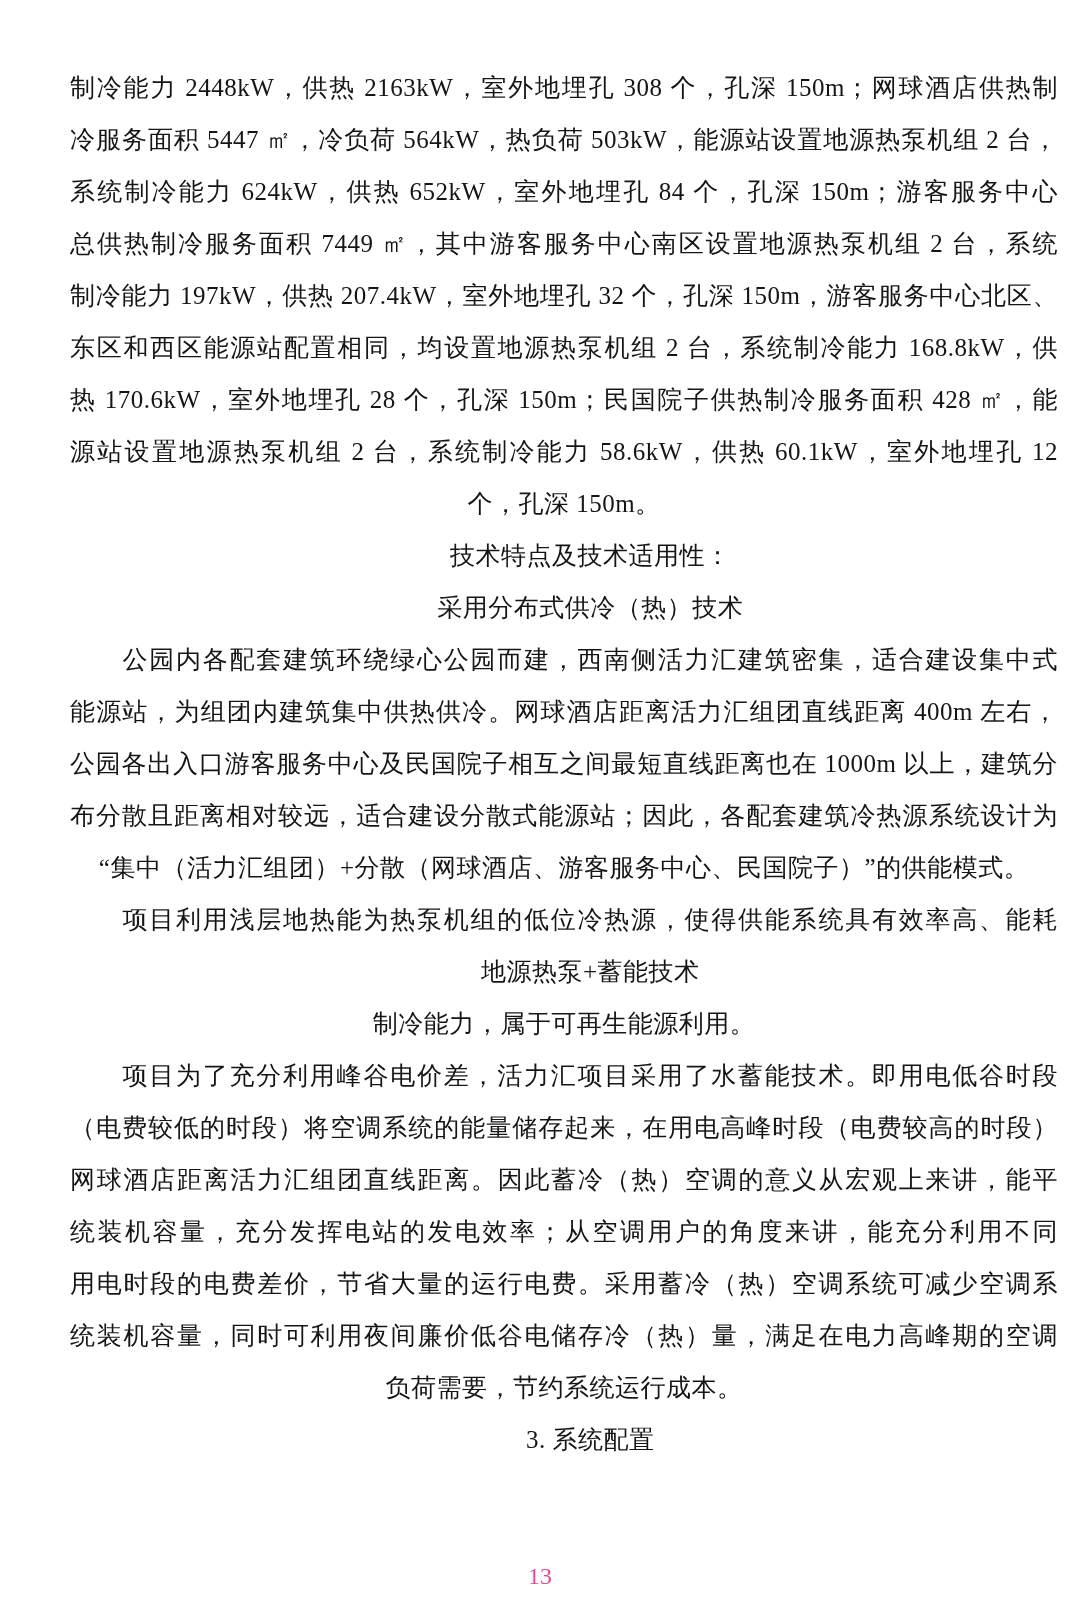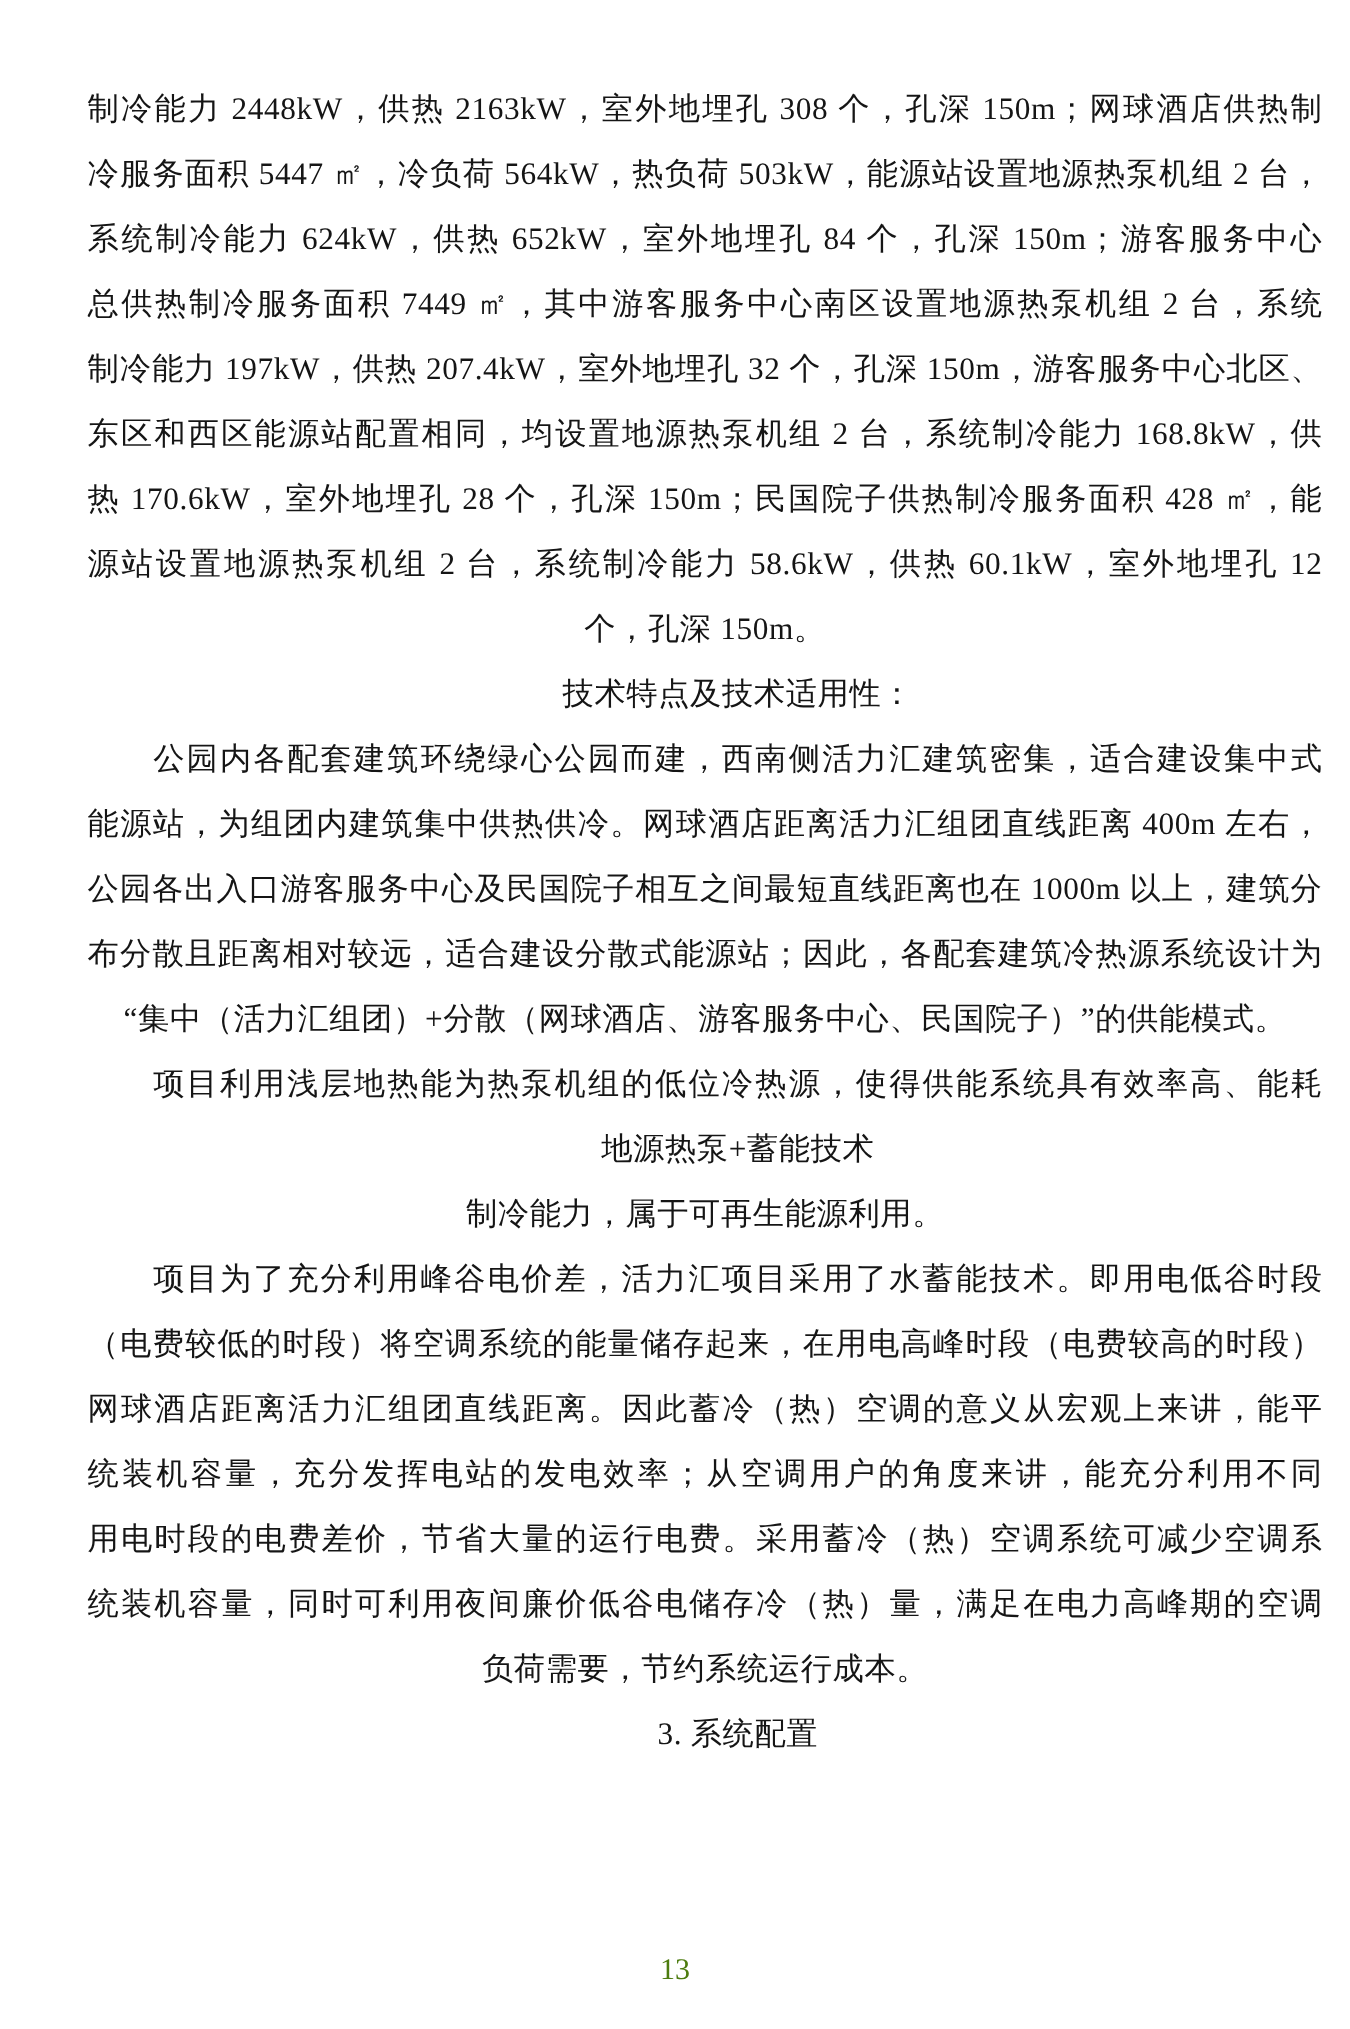--- a/index.html
+++ b/index.html
@@ -38,38 +38,39 @@
   .footer {
     position: absolute;
     left: 0;
     top: 1558px;
     width: 1080px;
     text-align: center;
   }
   .page-number {
     font-size: 24px;
     line-height: 36px;
-    color: #4d7c0f;
+    color: #ec4899;
   }
 </style>
 </head>
 <body>
 
 <div class="page">
   <div class="content">
     <div class="line j">制冷能力 2448kW，供热 2163kW，室外地埋孔 308 个，孔深 150m；网球酒店供热制</div>
     <div class="line j">冷服务面积 5447 ㎡，冷负荷 564kW，热负荷 503kW，能源站设置地源热泵机组 2 台，</div>
     <div class="line j">系统制冷能力 624kW，供热 652kW，室外地埋孔 84 个，孔深 150m；游客服务中心</div>
     <div class="line j">总供热制冷服务面积 7449 ㎡，其中游客服务中心南区设置地源热泵机组 2 台，系统</div>
     <div class="line j">制冷能力 197kW，供热 207.4kW，室外地埋孔 32 个，孔深 150m，游客服务中心北区、</div>
     <div class="line j">东区和西区能源站配置相同，均设置地源热泵机组 2 台，系统制冷能力 168.8kW，供</div>
     <div class="line j">热 170.6kW，室外地埋孔 28 个，孔深 150m；民国院子供热制冷服务面积 428 ㎡，能</div>
     <div class="line j">源站设置地源热泵机组 2 台，系统制冷能力 58.6kW，供热 60.1kW，室外地埋孔 12</div>
     <div class="line">个，孔深 150m。</div>
     <div class="line indent">技术特点及技术适用性：</div>
+    <div class="line indent">采用分布式供冷（热）技术</div>
     <div class="line indent j">公园内各配套建筑环绕绿心公园而建，西南侧活力汇建筑密集，适合建设集中式</div>
     <div class="line j">能源站，为组团内建筑集中供热供冷。网球酒店距离活力汇组团直线距离 400m 左右，</div>
     <div class="line j">公园各出入口游客服务中心及民国院子相互之间最短直线距离也在 1000m 以上，建筑分</div>
     <div class="line j">布分散且距离相对较远，适合建设分散式能源站；因此，各配套建筑冷热源系统设计为</div>
     <div class="line">“集中（活力汇组团）+分散（网球酒店、游客服务中心、民国院子）”的供能模式。</div>
     <div class="line indent j">项目利用浅层地热能为热泵机组的低位冷热源，使得供能系统具有效率高、能耗</div>
     <div class="line indent">地源热泵+蓄能技术</div>
     <div class="line">制冷能力，属于可再生能源利用。</div>
     <div class="line indent j">项目为了充分利用峰谷电价差，活力汇项目采用了水蓄能技术。即用电低谷时段</div>
     <div class="line j">（电费较低的时段）将空调系统的能量储存起来，在用电高峰时段（电费较高的时段）</div>

